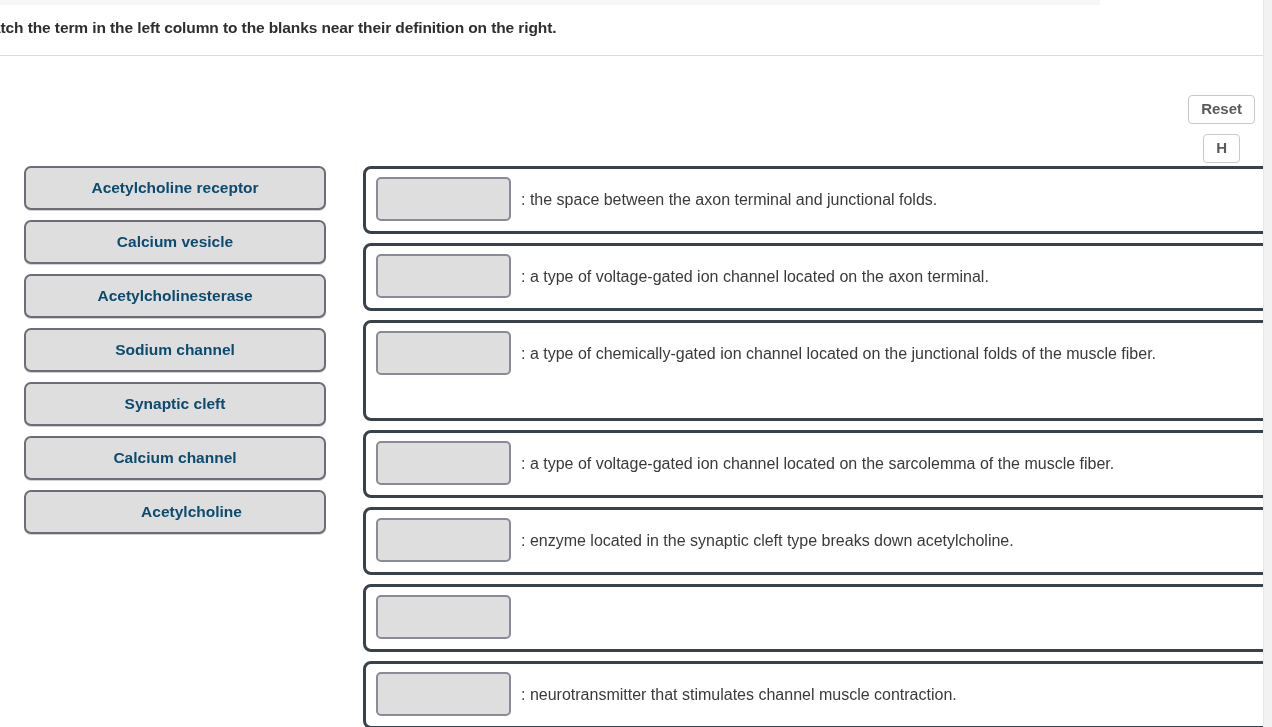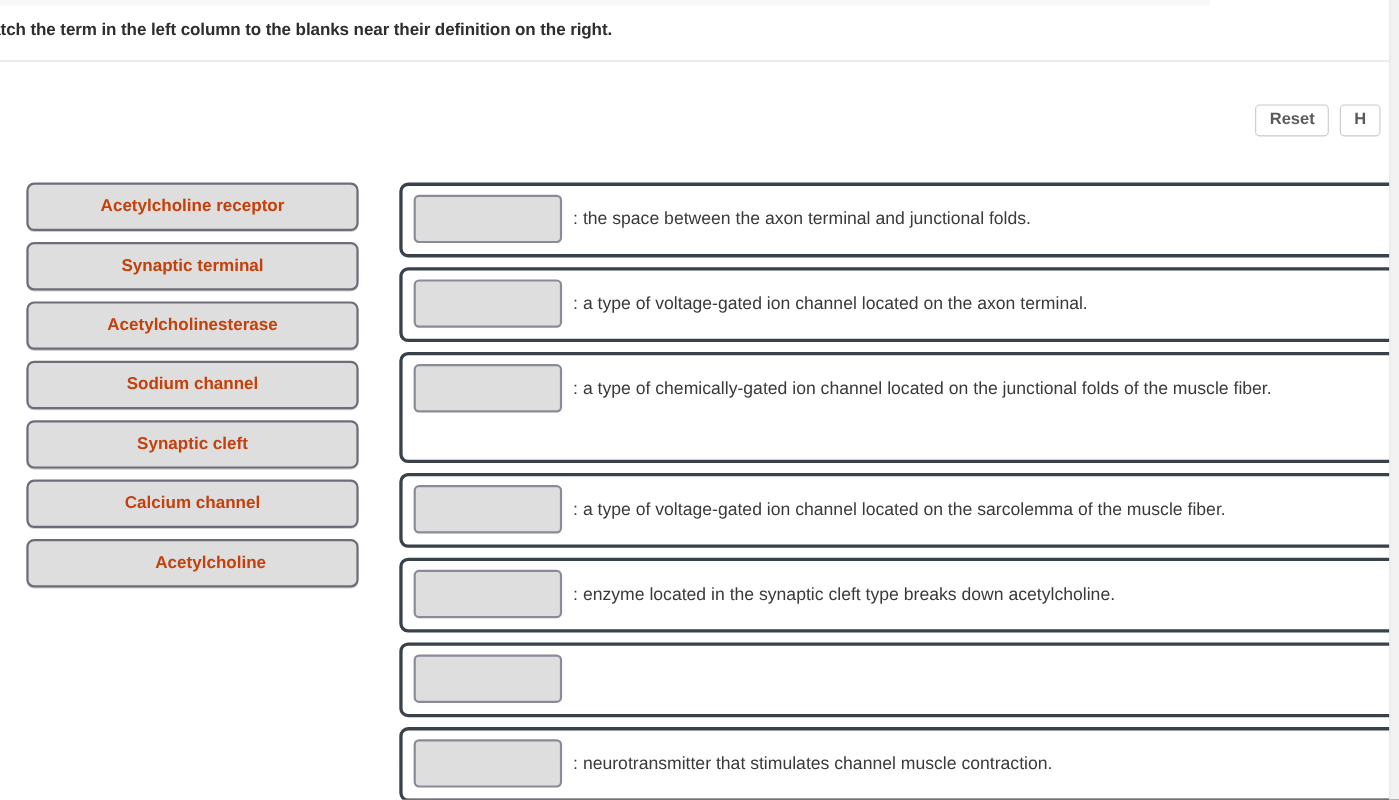--- a/index.html
+++ b/index.html
@@ -65,21 +65,21 @@
     height: 1px;
     background: #dcdcdc;
   }
 
   
   .toolbar {
     position: absolute;
     right: 17px;
     top: 95px;
     display: flex;
-    flex-direction: row;
+    flex-direction: column;
     align-items: center;
     gap: 10px;
   }
   .tool-btn {
     background: #ffffff;
     border: 1px solid #c9c9c9;
     border-radius: 4px;
     padding: 4px 12px 5px 12px;
     font-family: "Liberation Sans", sans-serif;
     font-size: 15px;
@@ -104,21 +104,21 @@
     margin-bottom: 10px;
     background: #dedede;
     border: 2px solid #6d6d7a;
     border-radius: 7px;
     box-shadow: 0 1px 0 rgba(0,0,0,0.18);
     display: flex;
     align-items: center;
     justify-content: center;
     font-size: 15.5px;
     font-weight: bold;
-    color: #c2410c;
+    color: #0c4a6e;
     cursor: move;
     box-sizing: border-box;
     user-select: none;
   }
   .term-tile:last-child { margin-bottom: 0; padding-left: 33px; }
 
   
   .defs-col {
     position: absolute;
     left: 363px;
@@ -178,21 +178,21 @@
   <div class="toolbar">
     <button class="tool-btn">Reset</button>
     <button class="tool-btn">H</button>
   </div>
 
   <div class="terms-col">
     <div class="term-tile">
         <span>Acetylcholine receptor</span>
       </div>
     <div class="term-tile">
-        <span>Synaptic terminal</span>
+        <span>Calcium vesicle</span>
       </div>
     <div class="term-tile">
         <span>Acetylcholinesterase</span>
       </div>
     <div class="term-tile">
         <span>Sodium channel</span>
       </div>
     <div class="term-tile">
         <span>Synaptic cleft</span>
       </div>

